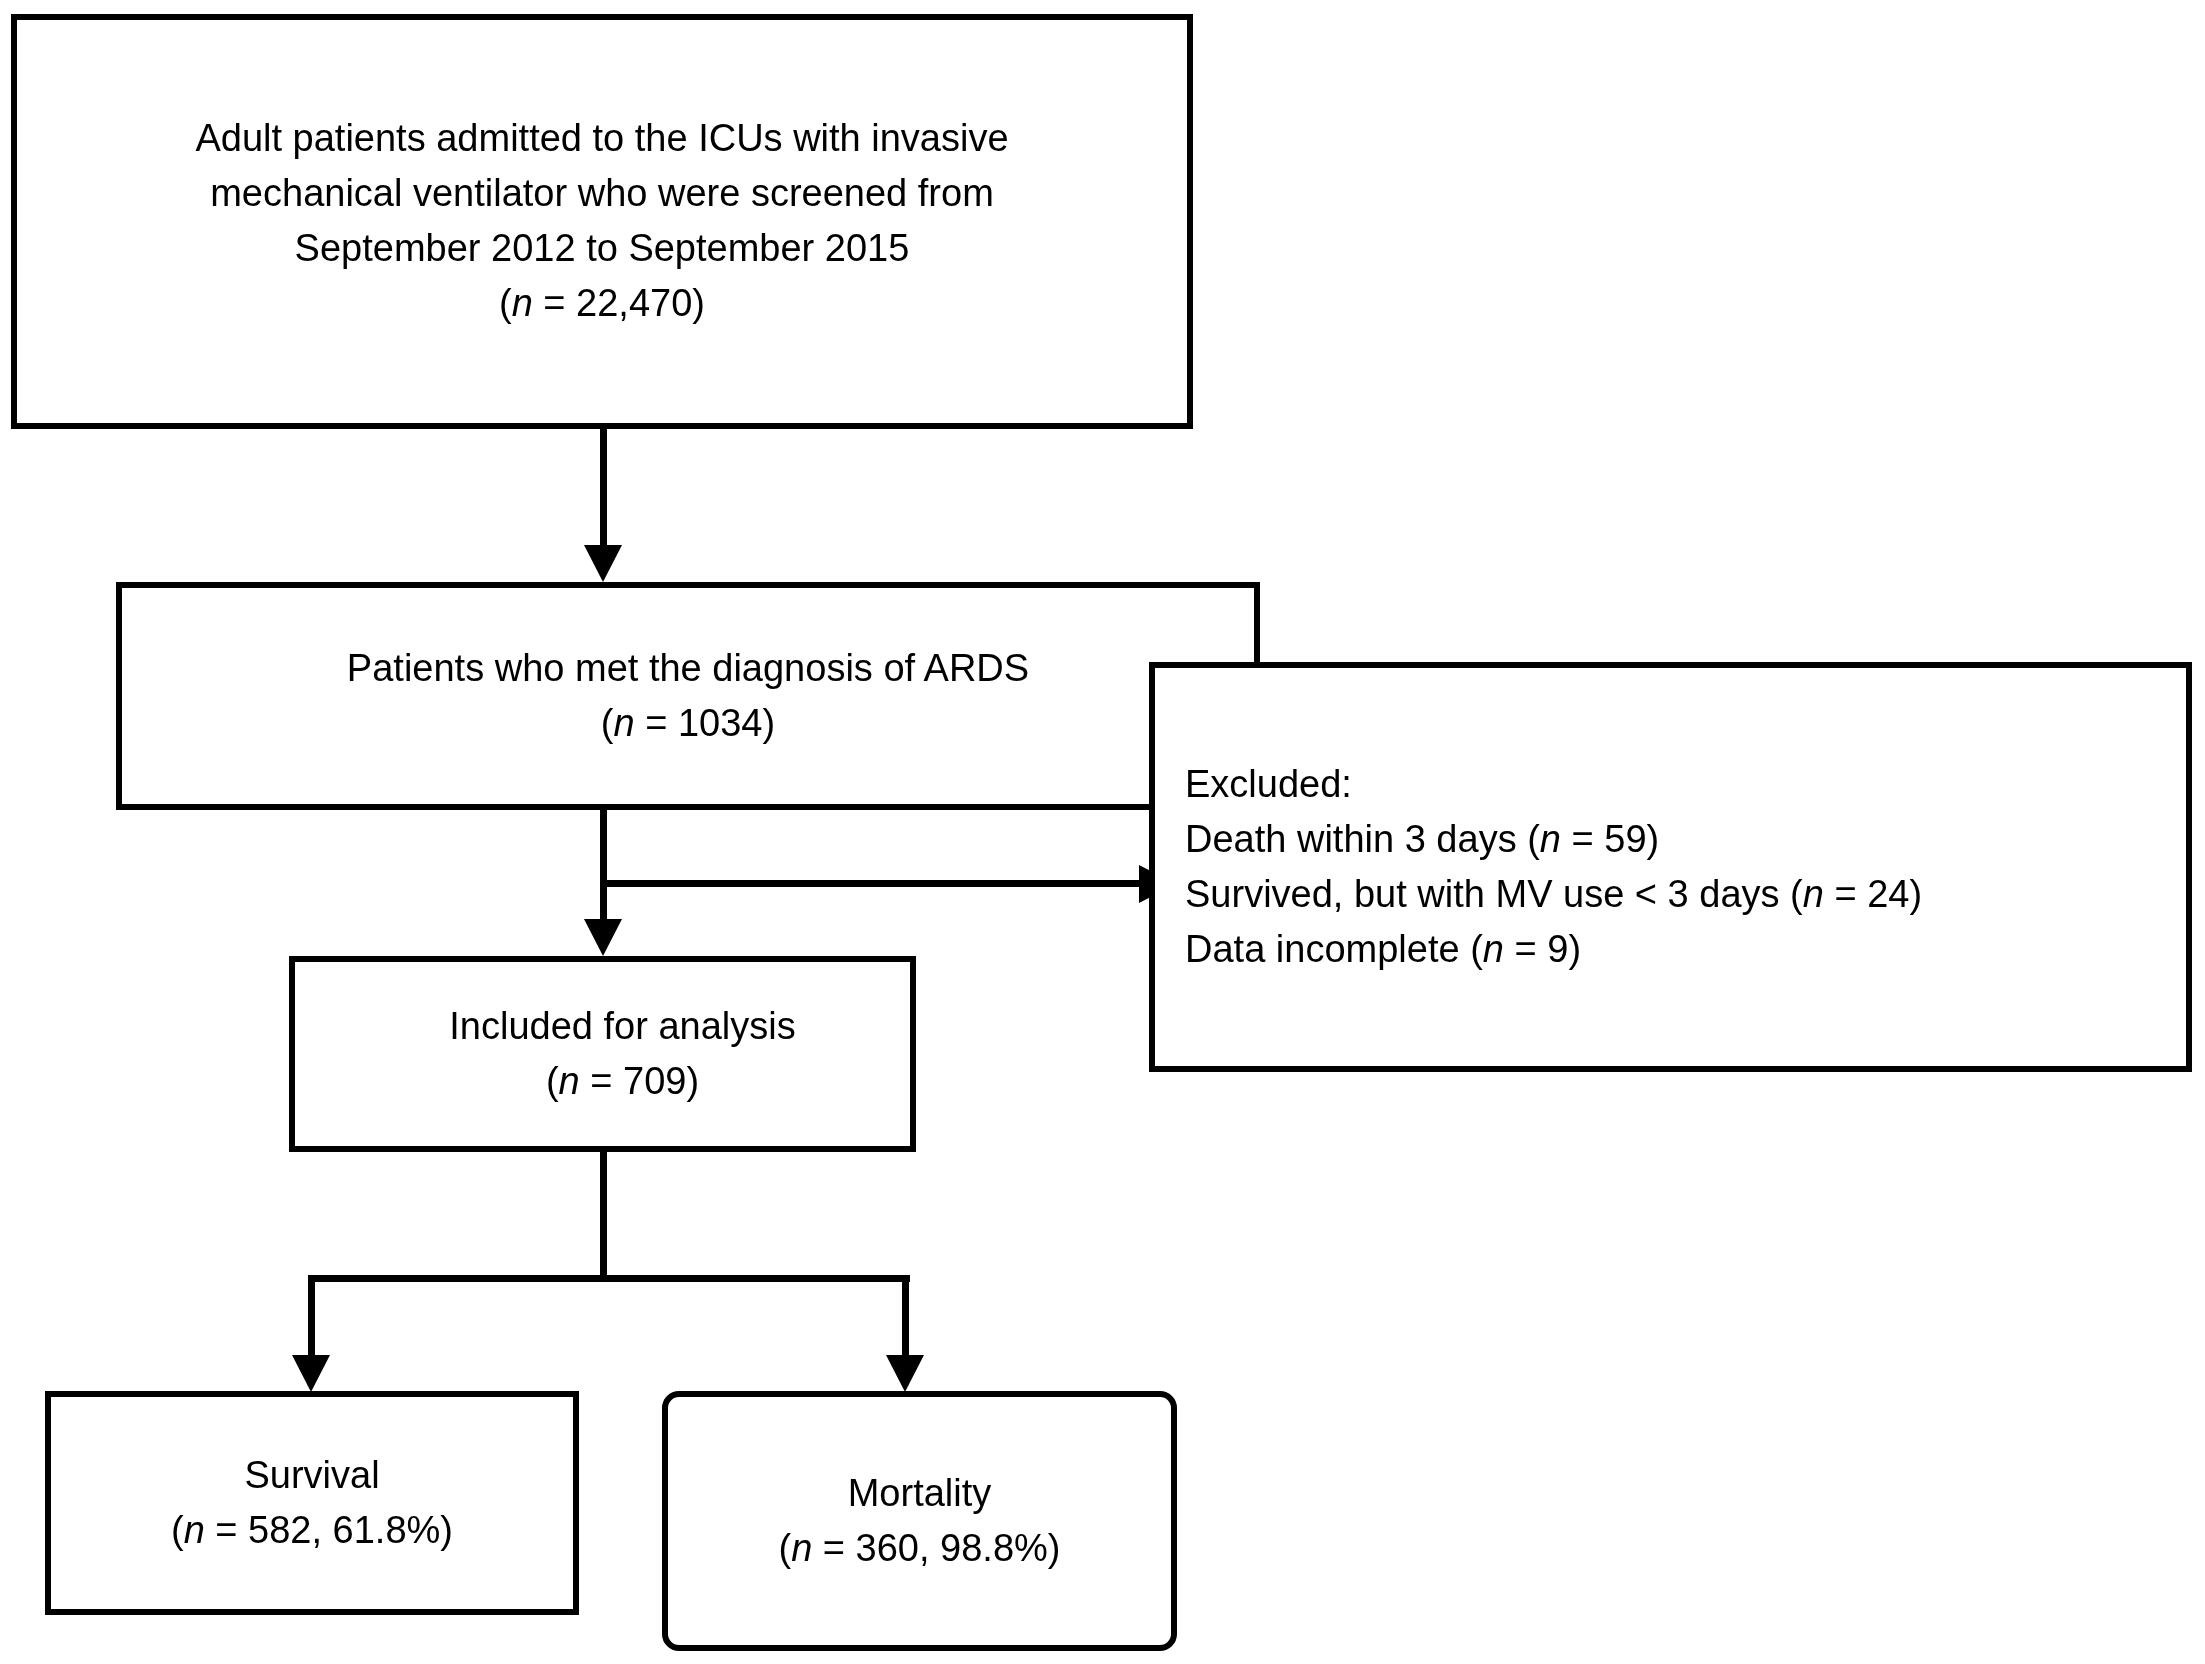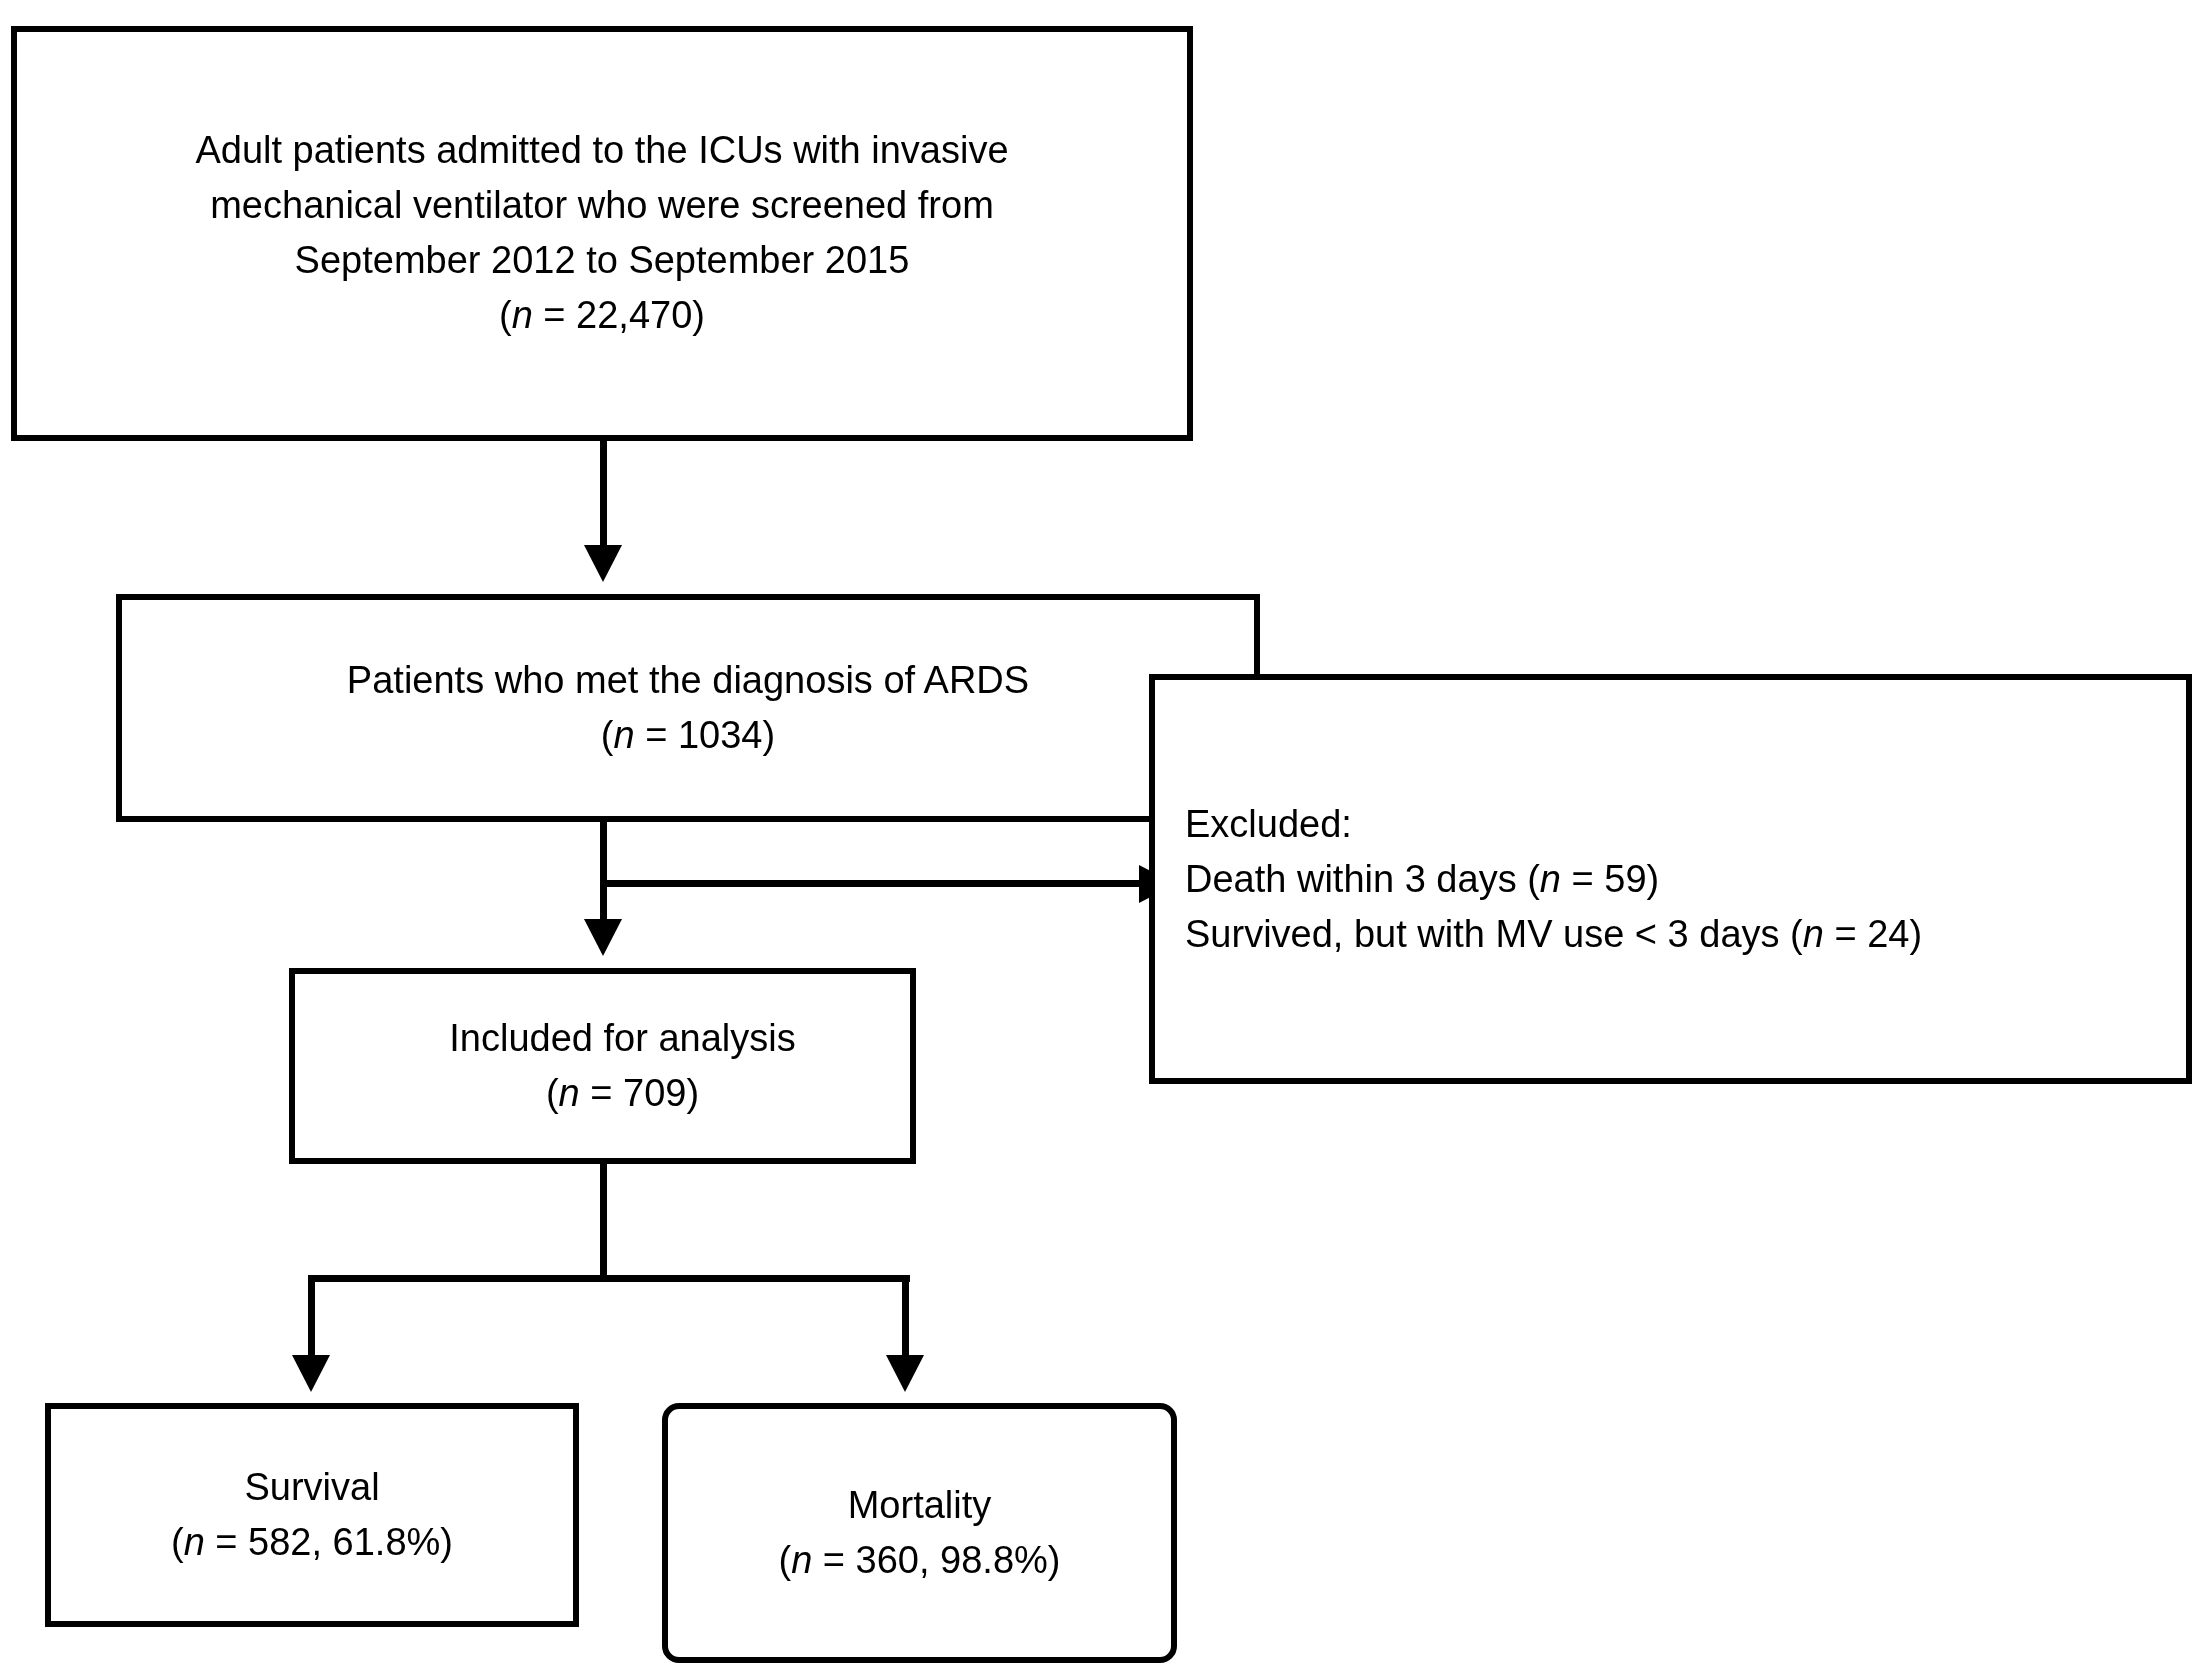--- a/index.html
+++ b/index.html
@@ -19,21 +19,20 @@
   }
   .node {
     position: absolute;
     box-sizing: border-box;
     border: 6.7px solid #000000;
     background: #ffffff;
     display: flex;
     flex-direction: column;
     justify-content: center;
     color: #000000;
-    margin-top: 12px;
   }
   .node.center { align-items: center; text-align: center; }
   .node.left   { align-items: flex-start; text-align: left; }
   .tline {
     display: block;
     font-size: 38px;
     line-height: 55px;
     white-space: pre;
     color: #000000;
   }
@@ -106,20 +105,21 @@
 
   <div class="node center" id="node-ards">
     <span class="tline">Patients who met the diagnosis of ARDS</span>
     <span class="tline"><span>(</span><span class="ital">n</span><span> = 1034)</span></span>
   </div>
 
   <div class="node left" id="node-excluded">
     <span class="tline">Excluded:</span>
     <span class="tline"><span>Death within 3 days (</span><span class="ital">n</span><span> = 59)</span></span>
     <span class="tline"><span>Survived, but with MV use &lt; 3 days (</span><span class="ital">n</span><span> = 24)</span></span>
+    <span class="tline"><span>Data incomplete (</span><span class="ital">n</span><span> = 9)</span></span>
   </div>
 
   <div class="node center" id="node-included">
     <span class="tline">Included for analysis</span>
     <span class="tline"><span>(</span><span class="ital">n</span><span> = 709)</span></span>
   </div>
 
   <div class="node center" id="node-survival">
     <span class="tline">Survival</span>
     <span class="tline"><span>(</span><span class="ital">n</span><span> = 582, 61.8%)</span></span>

